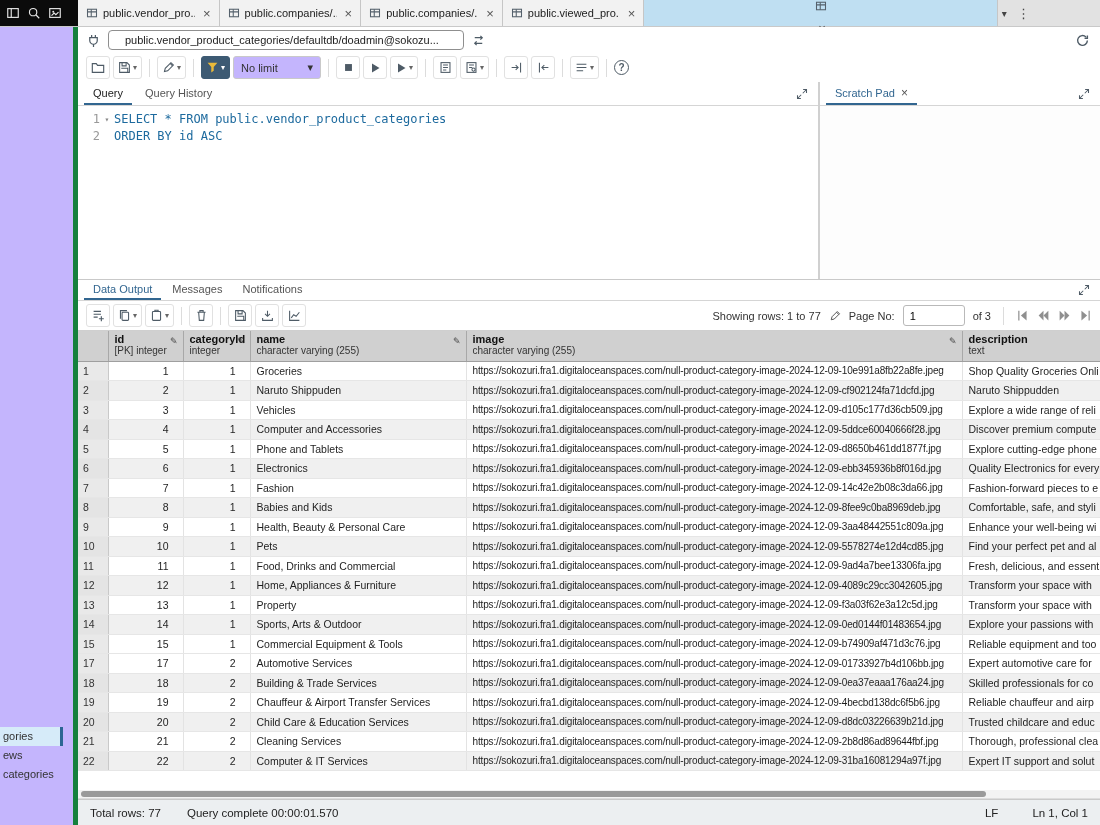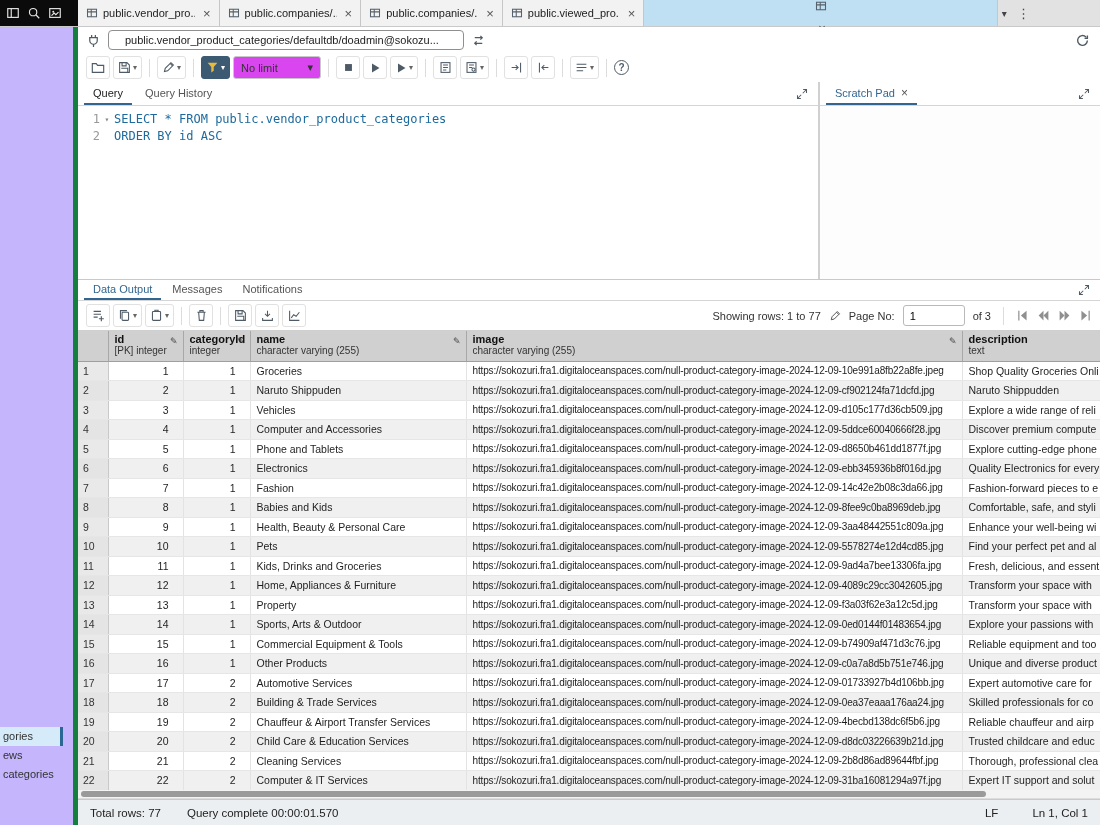--- a/index.html
+++ b/index.html
@@ -36,21 +36,21 @@
   .conn-input { width:356px; height:20px; border:1px solid #8f8f8f; border-radius:4px; padding:0 16px; font-size:11px; font-family:"Liberation Sans",sans-serif; color:#222; background:#fff; }
   .conn-refresh { margin-left:auto; color:#2c6693; display:flex; }
 
   
   .toolbar { height:29px; flex:0 0 29px; display:flex; align-items:center; gap:3px; padding:0 8px; background:#fff; }
   .tbtn { height:23px; min-width:24px; display:flex; align-items:center; justify-content:center; gap:2px; border:1px solid #e1e1e1; border-radius:3px; background:#fff; color:#4e5b66; padding:0 4px; cursor:pointer; }
   .tbtn .caret { font-size:8px; color:#666; }
   .tbtn.dark { background:#3d5a73; border-color:#3d5a73; color:#e9b93a; }
   .tbtn.dark .caret { color:#fff; }
   .tdiv { width:1px; height:18px; background:#dcdcdc; margin:0 4px; }
-  .limit-select { width:88px; height:23px; border:1px solid #c9c9c9; border-radius:3px; display:flex; align-items:center; justify-content:space-between; padding:0 7px; color:#333; background:#d946ef; cursor:pointer; }
+  .limit-select { width:88px; height:23px; border:1px solid #c9c9c9; border-radius:3px; display:flex; align-items:center; justify-content:space-between; padding:0 7px; color:#333; background:#c4b5fd; cursor:pointer; }
   .help-circle { width:15px; height:15px; border:1.4px solid #4e5b66; border-radius:50%; display:flex; align-items:center; justify-content:center; font-size:10px; font-weight:bold; color:#4e5b66; }
 
   
   .qsplit { height:197px; flex:0 0 197px; display:flex; min-width:0; }
   .query-pane { width:742px; flex:0 0 742px; display:flex; flex-direction:column; border-right:2px solid #d0d0d0; }
   .pane-tabs { height:24px; flex:0 0 24px; display:flex; align-items:stretch; border-bottom:1px solid #d5d5d5; padding:0 6px; gap:4px; }
   .ptab { display:flex; align-items:center; padding:0 9px; color:#555; border-bottom:2px solid transparent; cursor:pointer; }
   .ptab.active { color:#222; border-bottom-color:#326690; }
   .ptab.active-blue { color:#326690; border-bottom-color:#326690; }
   .ptab .close { margin-left:6px; color:#555; font-size:12px; }
@@ -592,21 +592,21 @@
     <td class="c-id">10</td>
     <td class="c-cat">1</td>
     <td class="c-name">Pets</td>
     <td class="c-img">https://sokozuri.fra1.digitaloceanspaces.com/null-product-category-image-2024-12-09-5578274e12d4cd85.jpg</td>
     <td class="c-desc">Find your perfect pet and al</td>
   </tr>
               <tr class="grid-row">
     <td class="rownum">11</td>
     <td class="c-id">11</td>
     <td class="c-cat">1</td>
-    <td class="c-name">Kids, Drinks and Groceries</td>
+    <td class="c-name">Food, Drinks and Commercial</td>
     <td class="c-img">https://sokozuri.fra1.digitaloceanspaces.com/null-product-category-image-2024-12-09-9ad4a7bee13306fa.jpg</td>
     <td class="c-desc">Fresh, delicious, and essent</td>
   </tr>
               <tr class="grid-row alt">
     <td class="rownum">12</td>
     <td class="c-id">12</td>
     <td class="c-cat">1</td>
     <td class="c-name">Home, Appliances &amp; Furniture</td>
     <td class="c-img">https://sokozuri.fra1.digitaloceanspaces.com/null-product-category-image-2024-12-09-4089c29cc3042605.jpg</td>
     <td class="c-desc">Transform your space with</td>
@@ -627,28 +627,20 @@
     <td class="c-img">https://sokozuri.fra1.digitaloceanspaces.com/null-product-category-image-2024-12-09-0ed0144f01483654.jpg</td>
     <td class="c-desc">Explore your passions with</td>
   </tr>
               <tr class="grid-row">
     <td class="rownum">15</td>
     <td class="c-id">15</td>
     <td class="c-cat">1</td>
     <td class="c-name">Commercial Equipment &amp; Tools</td>
     <td class="c-img">https://sokozuri.fra1.digitaloceanspaces.com/null-product-category-image-2024-12-09-b74909af471d3c76.jpg</td>
     <td class="c-desc">Reliable equipment and too</td>
-  </tr>
-              <tr class="grid-row alt">
-    <td class="rownum">16</td>
-    <td class="c-id">16</td>
-    <td class="c-cat">1</td>
-    <td class="c-name">Other Products</td>
-    <td class="c-img">https://sokozuri.fra1.digitaloceanspaces.com/null-product-category-image-2024-12-09-c0a7a8d5b751e746.jpg</td>
-    <td class="c-desc">Unique and diverse product</td>
   </tr>
               <tr class="grid-row">
     <td class="rownum">17</td>
     <td class="c-id">17</td>
     <td class="c-cat">2</td>
     <td class="c-name">Automotive Services</td>
     <td class="c-img">https://sokozuri.fra1.digitaloceanspaces.com/null-product-category-image-2024-12-09-01733927b4d106bb.jpg</td>
     <td class="c-desc">Expert automotive care for</td>
   </tr>
               <tr class="grid-row alt">

